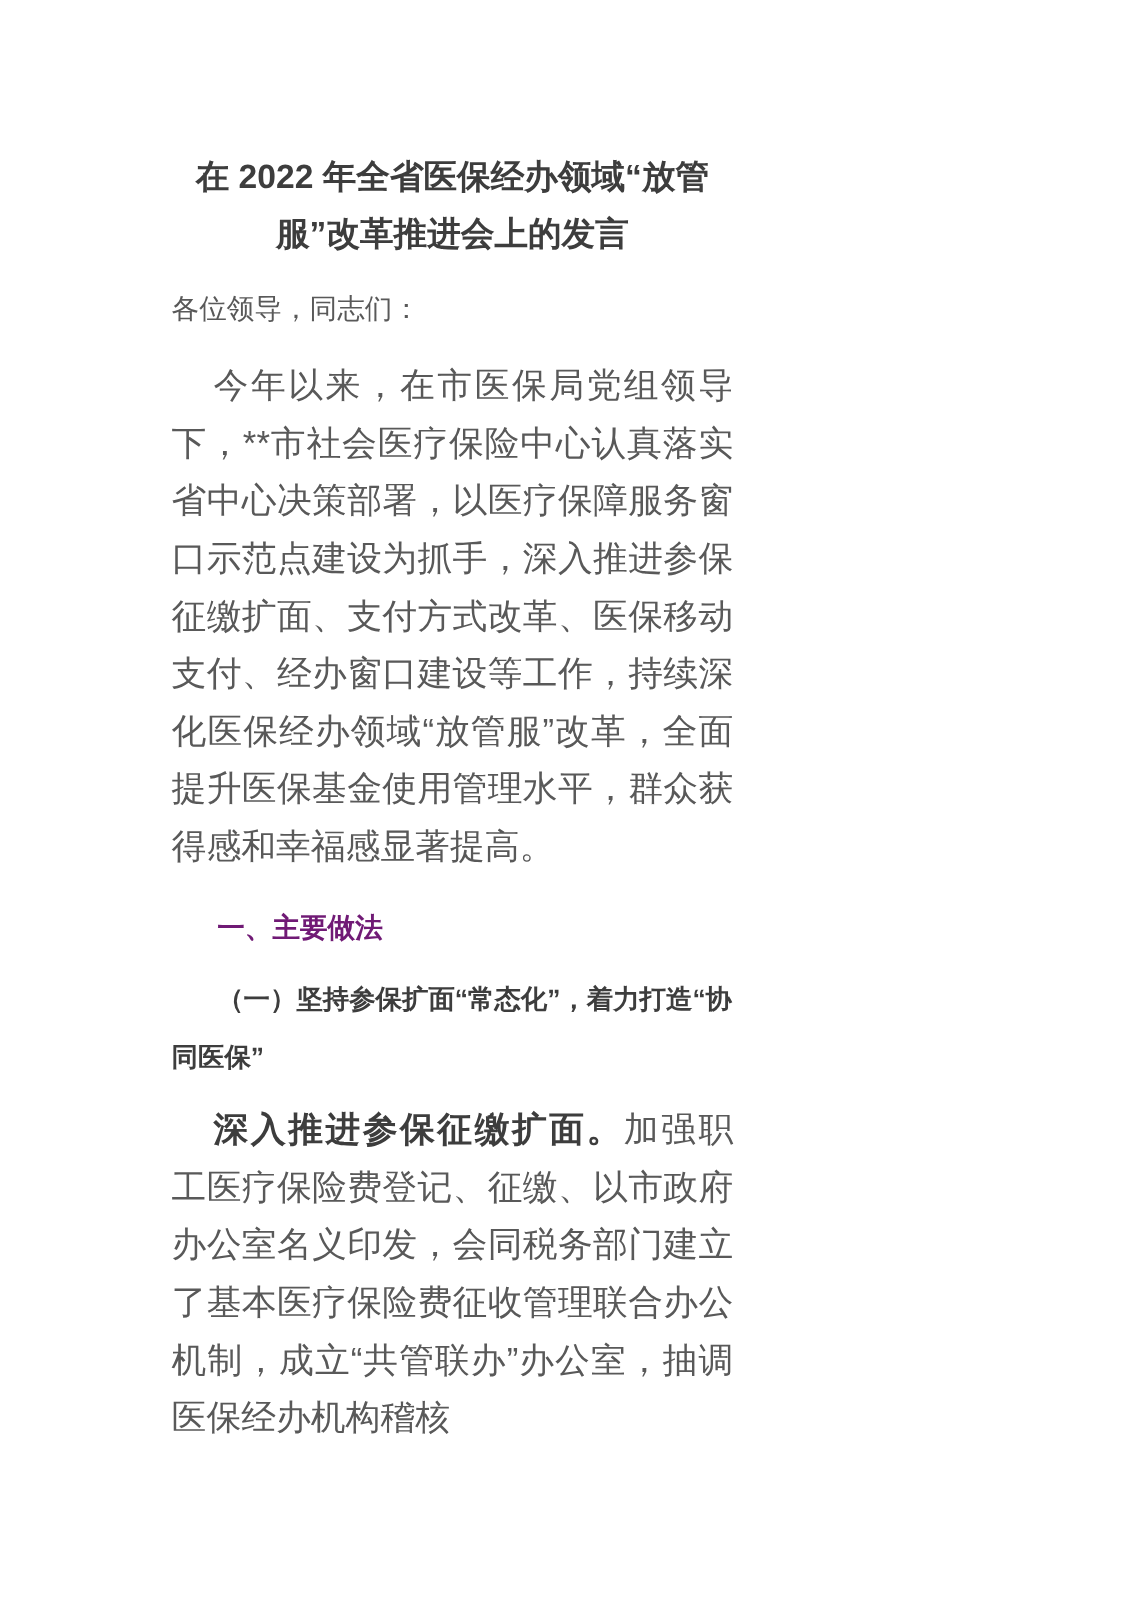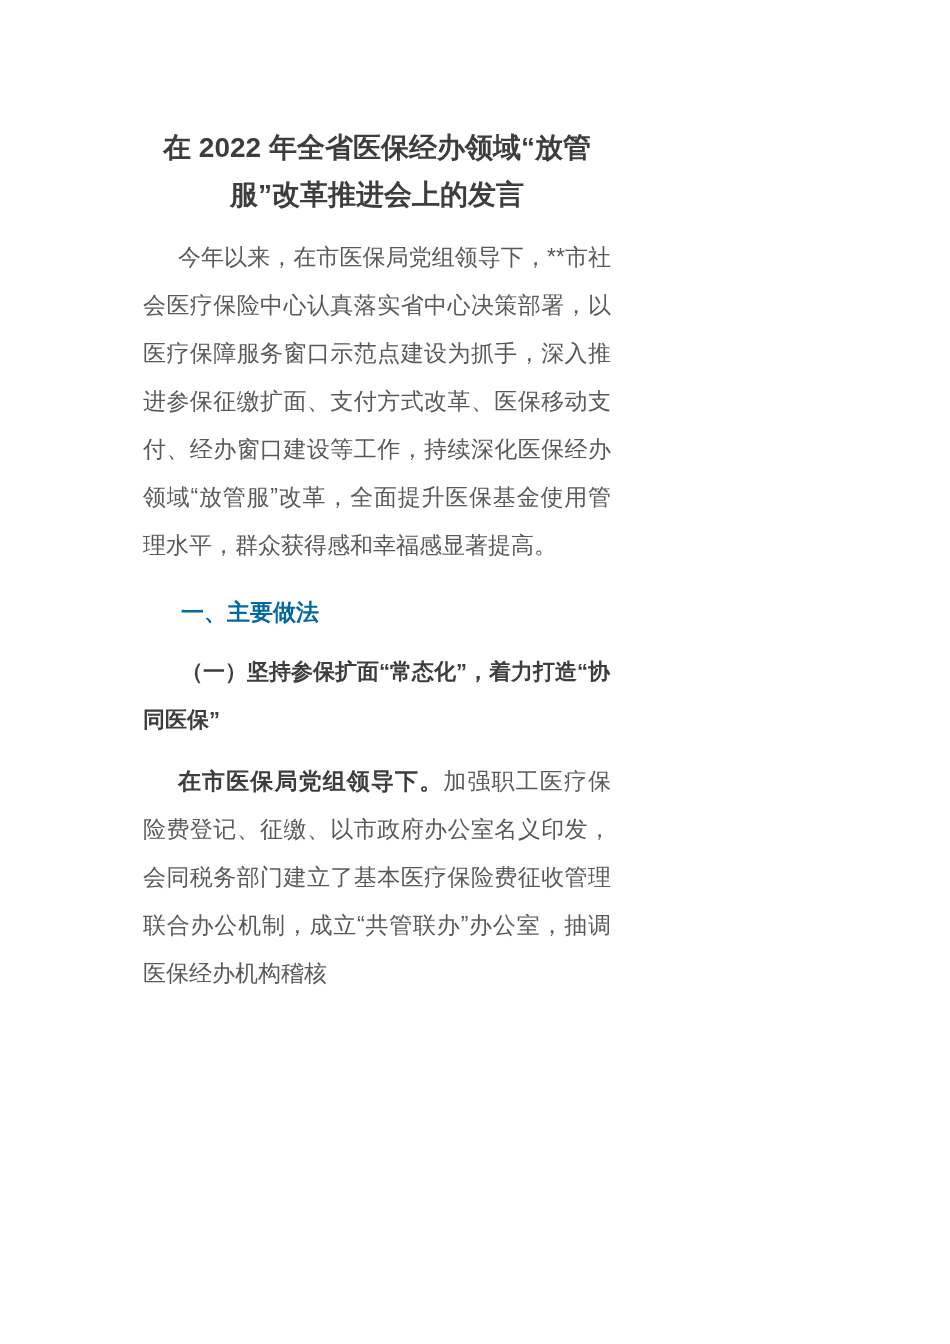--- a/index.html
+++ b/index.html
@@ -28,32 +28,32 @@
     text-align: center;
     margin: 0 0 15px 0;
   }
   .doc-salutation {
     font-size: 23px;
     line-height: 48px;
     color: #595959;
     margin: 0 0 17px 0;
   }
   .doc-para {
-    font-size: 23px;
+    font-size: 29px;
     line-height: 48px;
     color: #595959;
     text-align: justify;
     text-indent: 35px;
     margin: 0 0 19px 0;
   }
   .doc-heading-1 {
     font-size: 23px;
     line-height: 48px;
     font-weight: bold;
-    color: #0369a1;
+    color: #701a75;
     text-indent: 38px;
     margin: 8px 0 12px 0;
   }
   .doc-heading-2 {
     font-size: 22px;
     line-height: 48px;
     font-weight: bold;
     color: #3d3d3d;
     text-indent: 38px;
     margin: 0 0 13px 0;
@@ -63,23 +63,24 @@
     color: #3d3d3d;
   }
 </style>
 </head>
 <body>
 
 <div class="doc-page">
 
   <h1 class="doc-title">在 2022 年全省医保经办领域“放管服”改革推进会上的发言</h1>
 
+  <p class="doc-salutation">各位领导，同志们：</p>
 
   <p class="doc-para">今年以来，在市医保局党组领导下，**市社会医疗保险中心认真落实省中心决策部署，以医疗保障服务窗口示范点建设为抓手，深入推进参保征缴扩面、支付方式改革、医保移动支付、经办窗口建设等工作，持续深化医保经办领域“放管服”改革，全面提升医保基金使用管理水平，群众获得感和幸福感显著提高。</p>
 
   <h2 class="doc-heading-1">一、主要做法</h2>
 
   <h3 class="doc-heading-2">（一）坚持参保扩面“常态化”，着力打造“协同医保”</h3>
 
 
-  <p class="doc-para"><span class="para-lead">在市医保局党组领导下。</span><span>加强职工医疗保险费登记、征缴、以市政府办公室名义印发，会同税务部门建立了基本医疗保险费征收管理联合办公机制，成立“共管联办”办公室，抽调医保经办机构稽核</span></p>
+  <p class="doc-para"><span class="para-lead">深入推进参保征缴扩面。</span><span>加强职工医疗保险费登记、征缴、以市政府办公室名义印发，会同税务部门建立了基本医疗保险费征收管理联合办公机制，成立“共管联办”办公室，抽调医保经办机构稽核</span></p>
 
 </div>
 
 </body></html>

